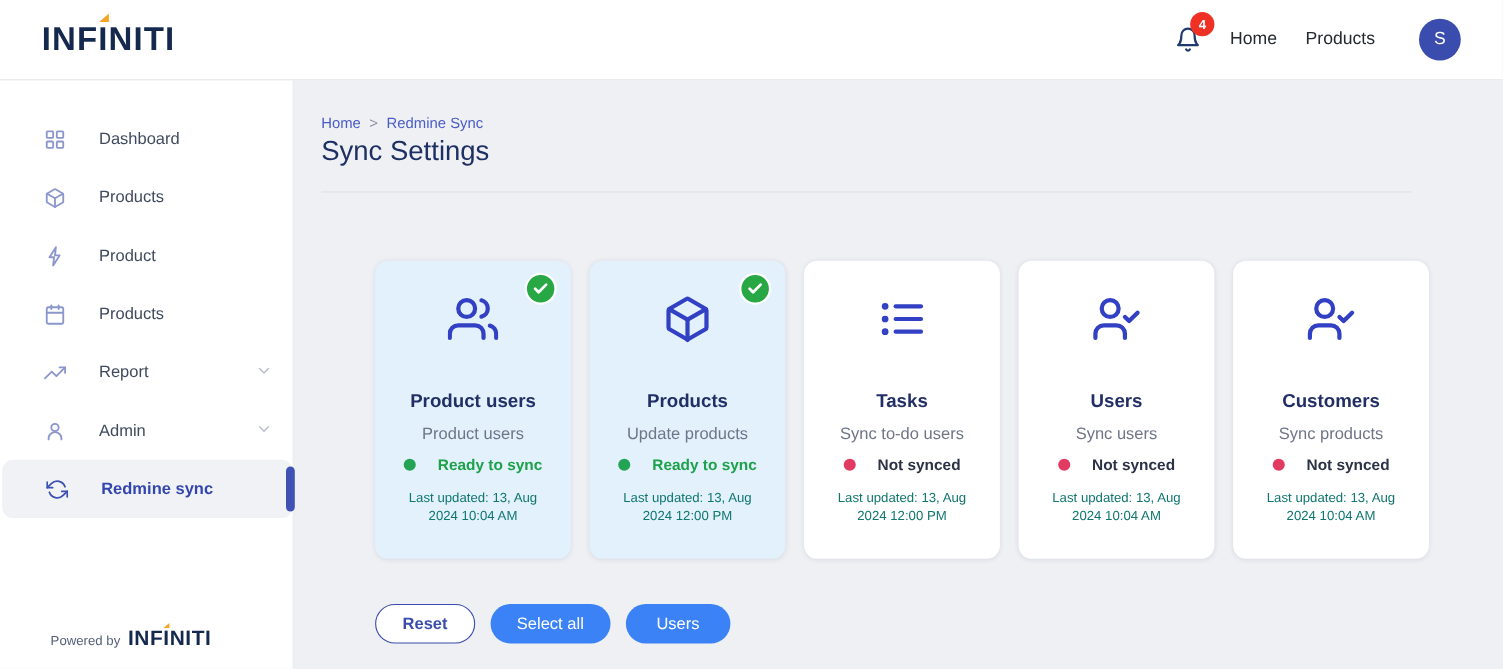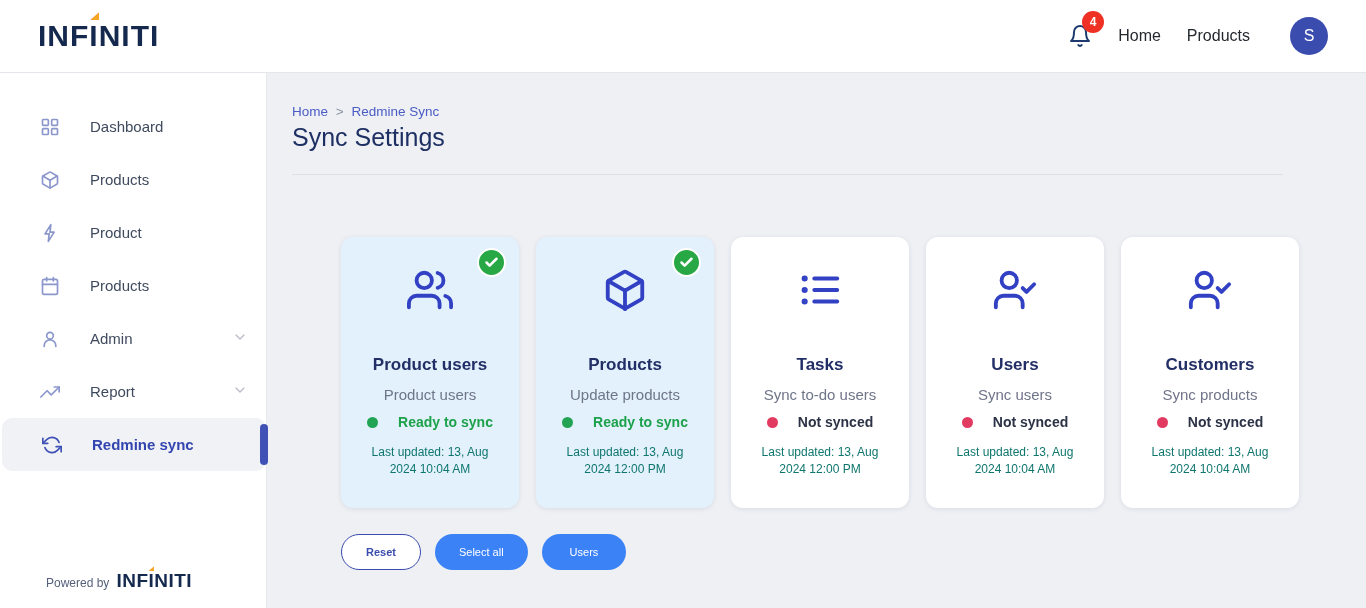--- a/index.html
+++ b/index.html
@@ -98,22 +98,22 @@
   .card-status { display:flex; align-items:center; gap:20px; margin-top:11px; font-size:14px; font-weight:bold; }
   .card-status .dot { width:11px; height:11px; border-radius:50%; }
   .card-status.ready { color:#1da14b; }
   .card-status.ready .dot { background:#23a455; }
   .card-status.notsynced { color:#2b3245; }
   .card-status.notsynced .dot { background:#e23b61; }
   .card-updated { font-size:12px; color:#0f766e; margin-top:14px; line-height:16.5px; }
 
   .actions-row { display:flex; align-items:center; margin:26px 0 0 49px; width:958px; }
   .btn {
-    height:36px; border-radius:18px; font-size:11px; font-family:inherit;
-    padding:0 24px; cursor:pointer; display:flex; align-items:center; justify-content:center;
+    height:36px; border-radius:18px; font-size:15px; font-family:inherit;
+    padding:0 24px; cursor:pointer; display:flex; align-items:center; justify-content:center;margin-top:15px;
   }
   .btn-outline { background:#ffffff; border:1.5px solid #3a4cae; color:#3a4cae; font-weight:bold; }
   .btn-fill { background:#3b82f6; border:none; color:#ffffff; }
   .btn + .btn { margin-left:14px; }
   .btn-sync { margin-left:auto; padding:0 28px; }
 </style>
 </head>
 <body>
 
 <div class="header">
@@ -176,40 +176,40 @@
           <line x1="8" y1="2" x2="8" y2="6"></line>
           <line x1="3" y1="10" x2="21" y2="10"></line>
         </svg>
     </span>
     <span>Products</span>
   </div>
 
   <div class="side-item">
     <span class="s-icon">
       <svg width="20" height="20" viewBox="0 0 24 24" fill="none" stroke="currentColor" stroke-width="2" stroke-linecap="round" stroke-linejoin="round">
-          <circle cx="12" cy="8" r="4"></circle>
-          <path d="M5 21v-1a7 7 0 0114 0v1"></path>
-        </svg>
-    </span>
-    <span>Admin</span>
+          <polyline points="23 6 13.5 15.5 8.5 10.5 1 18"></polyline>
+          <polyline points="17 6 23 6 23 12"></polyline>
+        </svg>
+    </span>
+    <span>Report</span>
     <span class="chev">
       <svg width="16" height="16" viewBox="0 0 24 24" fill="none" stroke="currentColor" stroke-width="2" stroke-linecap="round" stroke-linejoin="round">
           <polyline points="6 9 12 15 18 9"></polyline>
         </svg>
     </span>
   </div>
 
   <div class="side-item">
     <span class="s-icon">
       <svg width="20" height="20" viewBox="0 0 24 24" fill="none" stroke="currentColor" stroke-width="2" stroke-linecap="round" stroke-linejoin="round">
-          <polyline points="23 6 13.5 15.5 8.5 10.5 1 18"></polyline>
-          <polyline points="17 6 23 6 23 12"></polyline>
-        </svg>
-    </span>
-    <span>Report</span>
+          <circle cx="12" cy="8" r="4"></circle>
+          <path d="M5 21v-1a7 7 0 0114 0v1"></path>
+        </svg>
+    </span>
+    <span>Admin</span>
     <span class="chev">
       <svg width="16" height="16" viewBox="0 0 24 24" fill="none" stroke="currentColor" stroke-width="2" stroke-linecap="round" stroke-linejoin="round">
           <polyline points="6 9 12 15 18 9"></polyline>
         </svg>
     </span>
   </div>
 
   <div class="side-item active">
     <span class="s-icon">
       <svg width="20" height="20" viewBox="0 0 24 24" fill="none" stroke="currentColor" stroke-width="2" stroke-linecap="round" stroke-linejoin="round">

